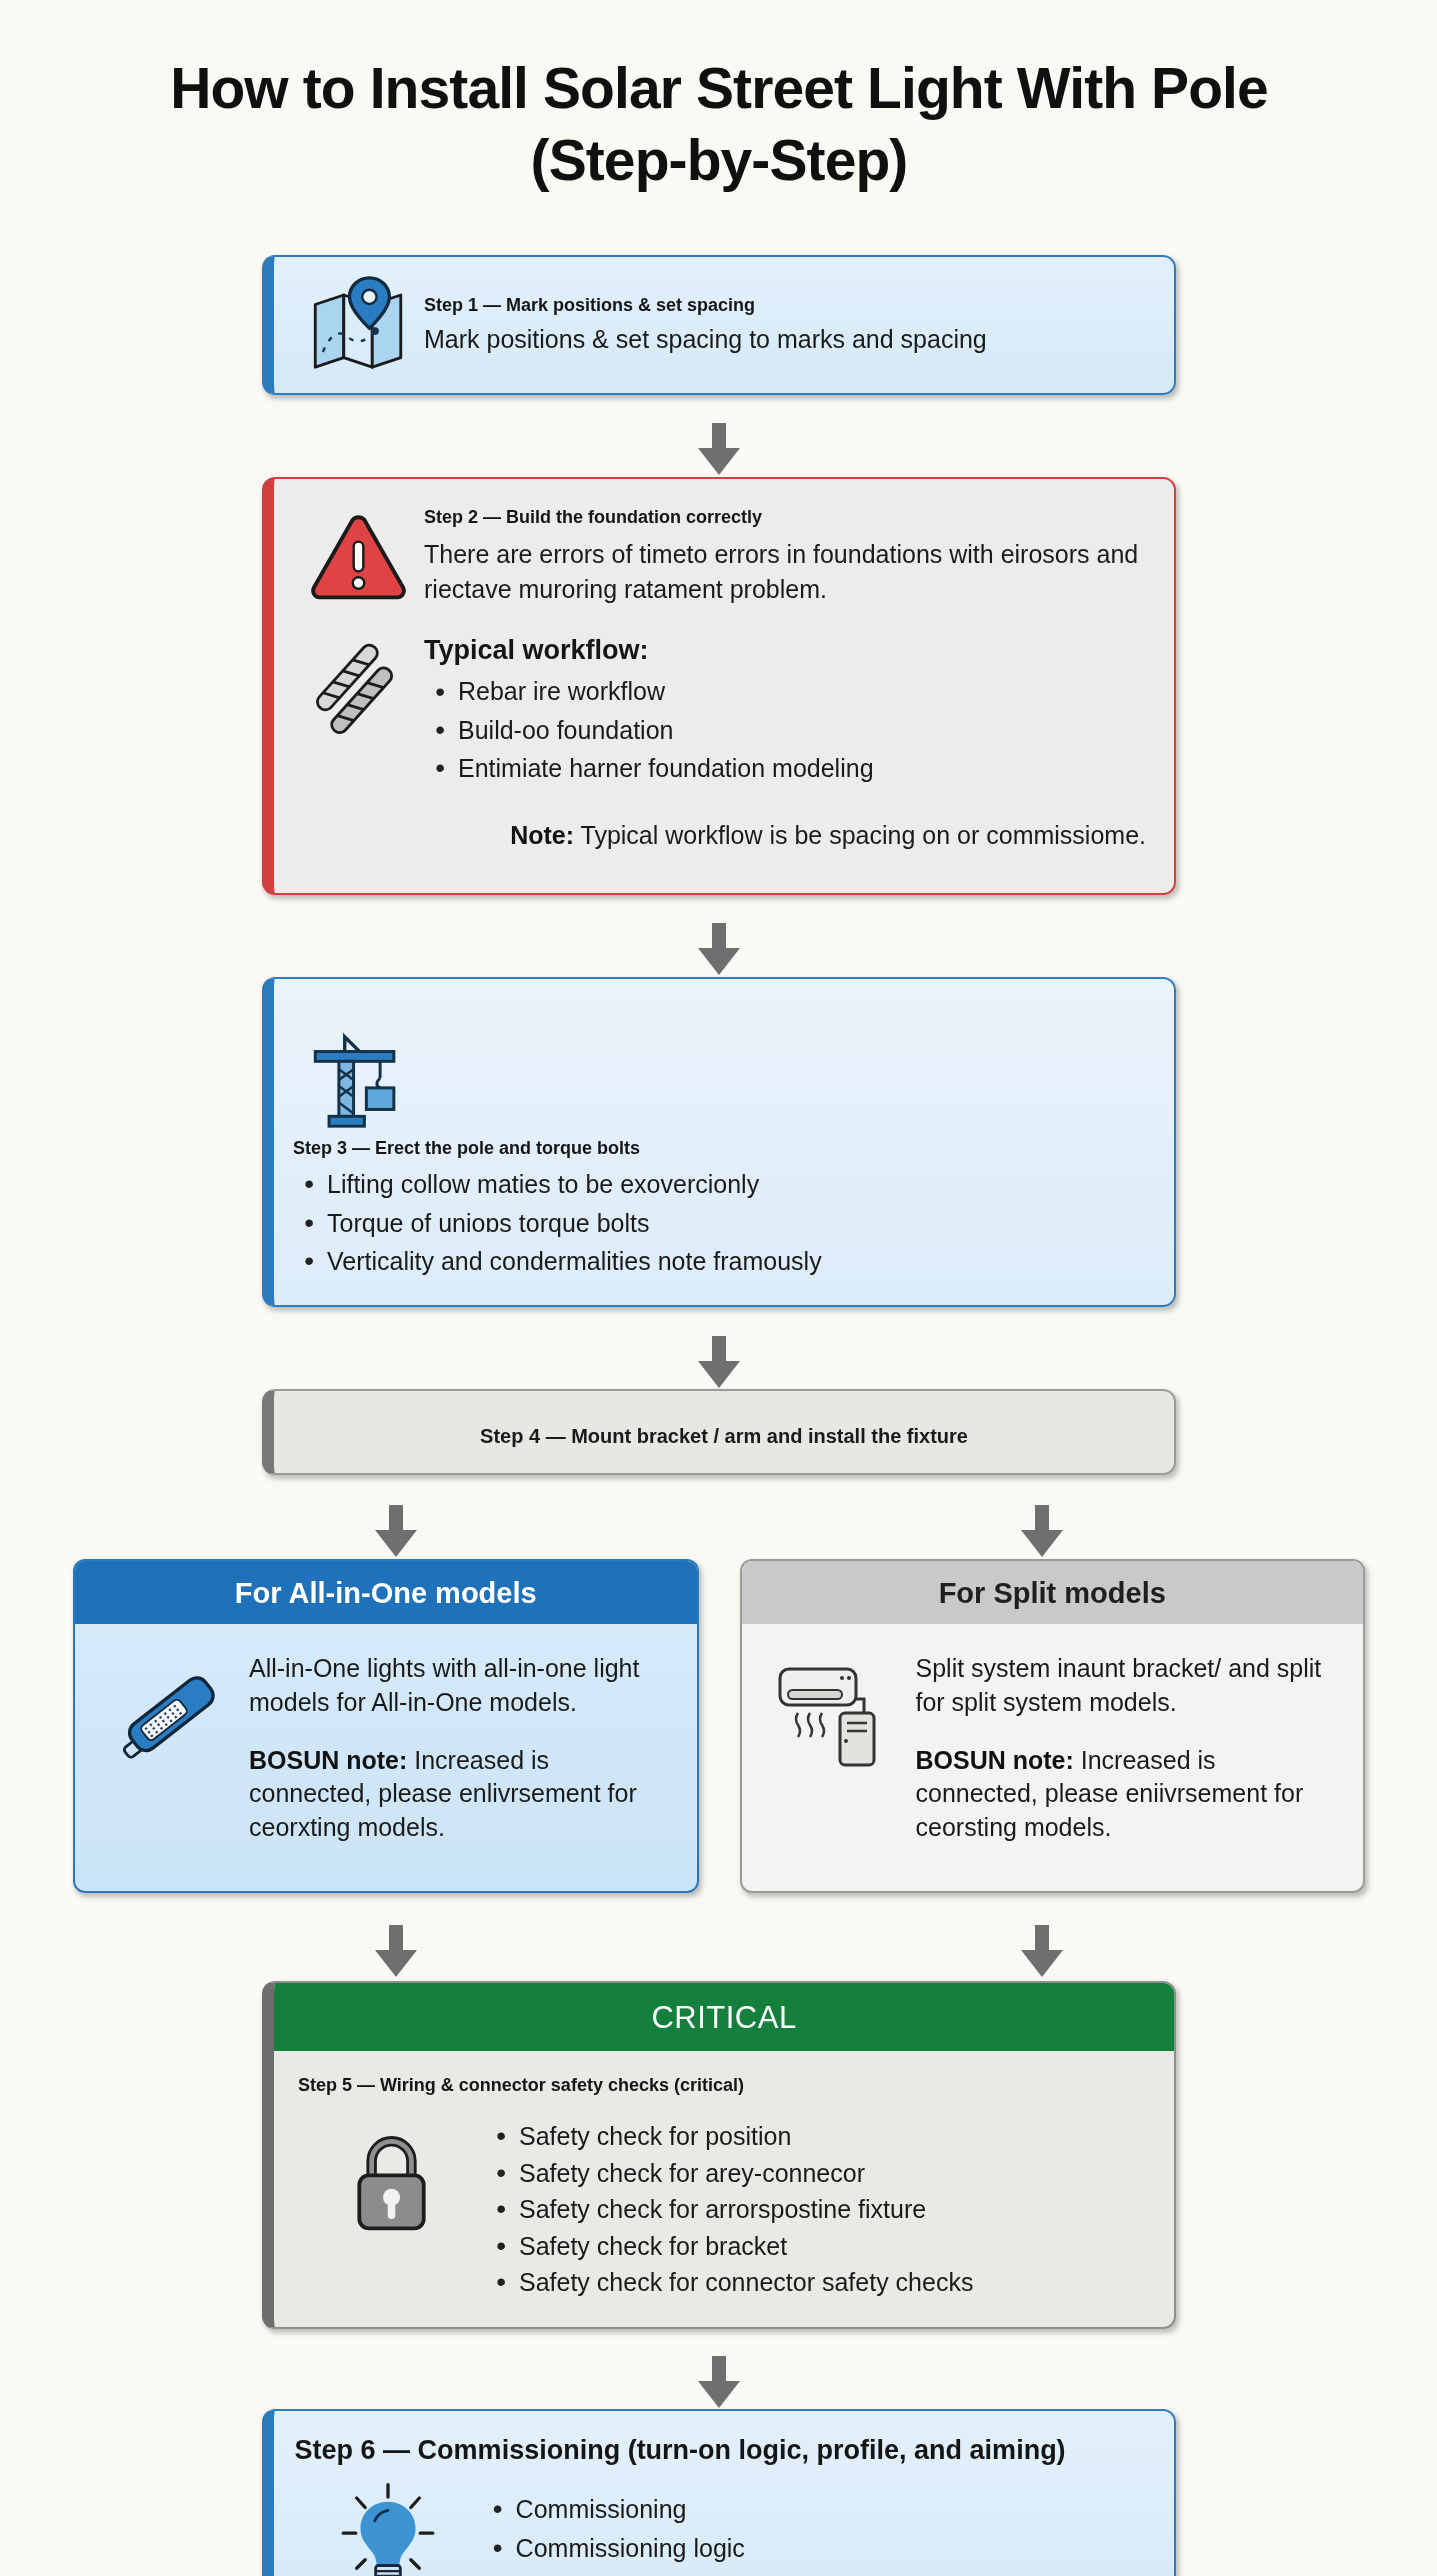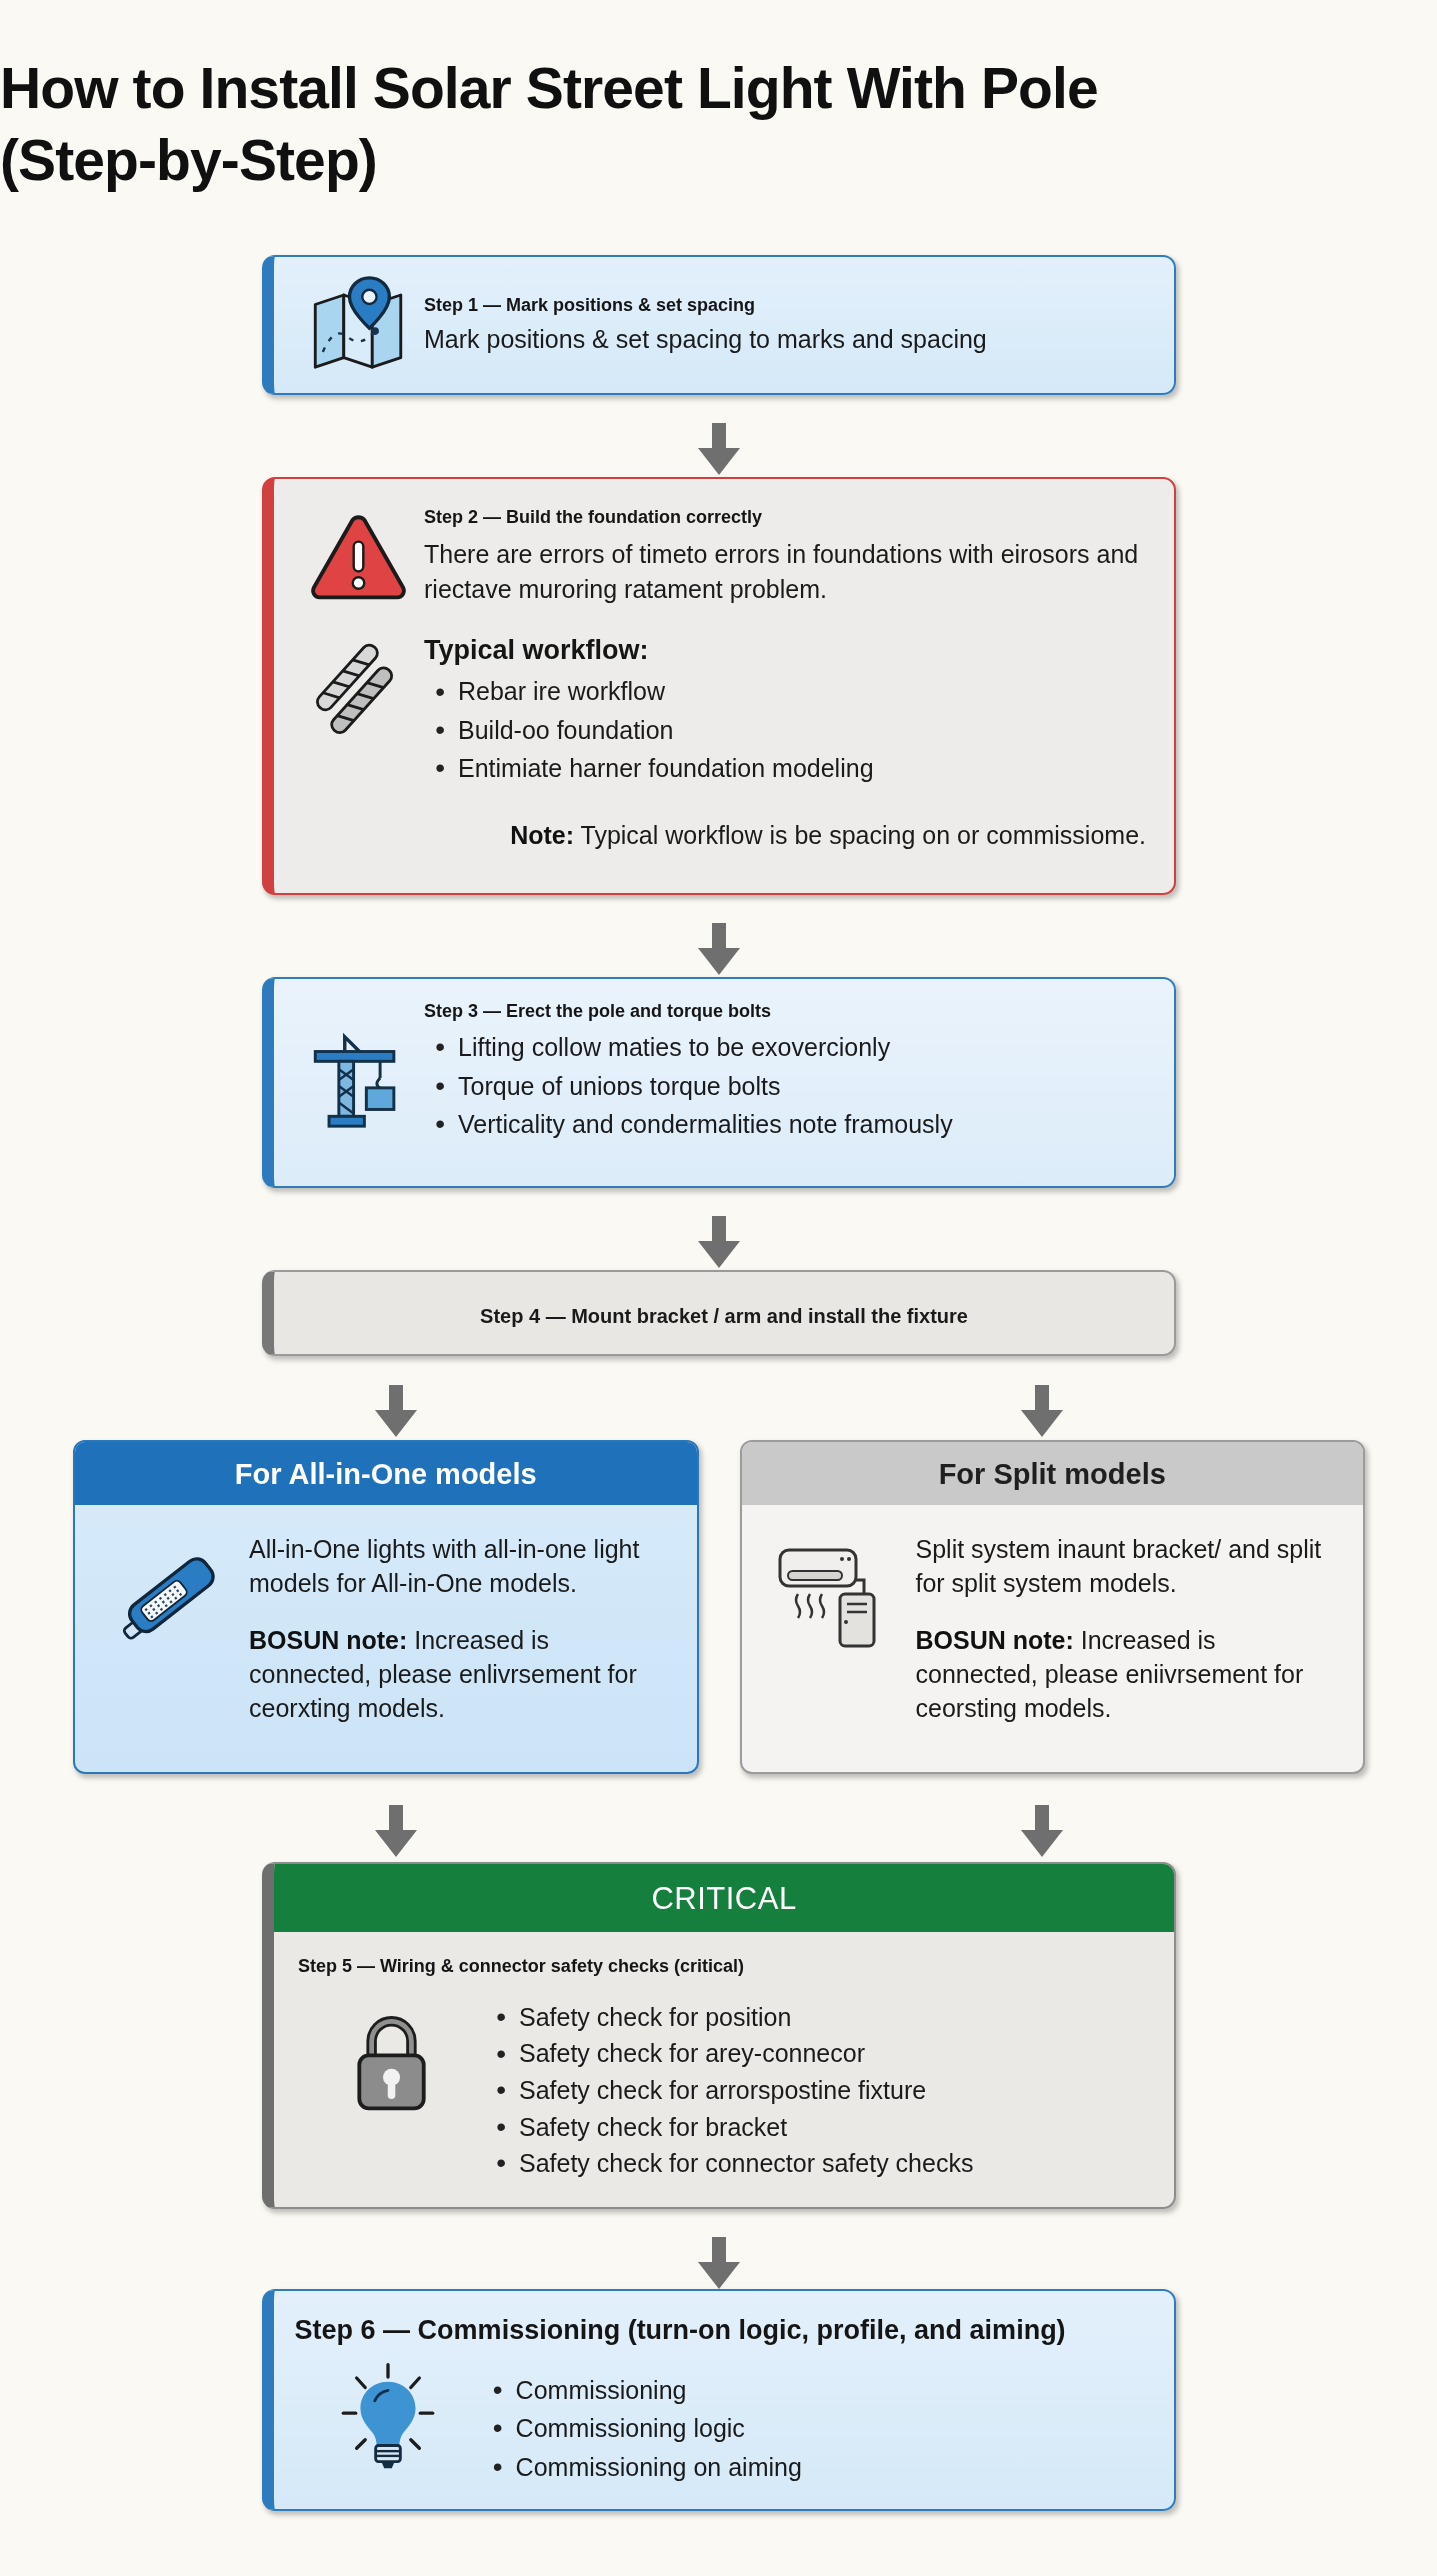--- a/index.html
+++ b/index.html
@@ -4,21 +4,21 @@
 <style>
   * { box-sizing: border-box; margin: 0; padding: 0; }
   html,body { background:#efefef; }
   .canvas{
     width:1438px; height:2576px; margin:0 auto; position:relative;
     background:#fbf9f3;
     font-family:"Liberation Sans", sans-serif;
     color:#1a1a1a; overflow:hidden;
   }
   .page-title{
-    padding-top:52px; text-align:left; font-weight:bold;
+    padding-top:52px; text-align:center; font-weight:bold;
     font-size:57px; line-height:1.27; color:#101010; letter-spacing:-0.9px;
   }
   .flow{ width:914px; margin:0 auto; }
   .wide{ width:1292px; margin:0 auto; }
 
   
   .box{ border-radius:13px; box-shadow:2.8px 3.7px 5.6px rgba(80,80,80,.35); width:100%; }
   .blue-box{ border:2.8px solid #2e7cbd; border-left:12px solid #2d7abc; }
   .bg-blue1{ background:linear-gradient(180deg,#e3f0fb,#d5e9f8); }
   .bg-blue2{ background:linear-gradient(180deg,#eaf3fb,#dcecf9); }
@@ -42,21 +42,21 @@
   .step1 .icon-col{ width:131px; }
 
   
   .step2{ min-height:418px; padding:28px 28px 24px 19px; margin:0; }
   .row{ display:flex; }
   .step2 .icon-col{ width:131px; padding-top:3.7px; }
   .step2 .row2{ margin-top:28px; }
   .note-line{ font-size:25px; margin-top:28px; padding-left:7.5px;text-align:right; }
 
   
-  .step3{ min-height:211px; padding:22.5px 24px 19px 19px; display:flex; }
+  .step3{ min-height:211px; padding:22.5px 24px 19px 19px; display:flex;flex-direction:column; }
   .step3 .icon-col{ width:131px; padding-top:24px; }
 
   
   .step4-title{ font-size:20px; font-weight:bold;margin-top:8px; }
 
   
   .arrow-zone{ height:82px; display:flex; align-items:center; justify-content:center; }
   .arrow{ width:14px; height:25px; background:#6f6f6f; position:relative; }
   .arrow::after{ content:""; position:absolute; left:50%; top:100%; transform:translateX(-50%);
     width:0; height:0; border-left:21.5px solid transparent; border-right:21.5px solid transparent;

